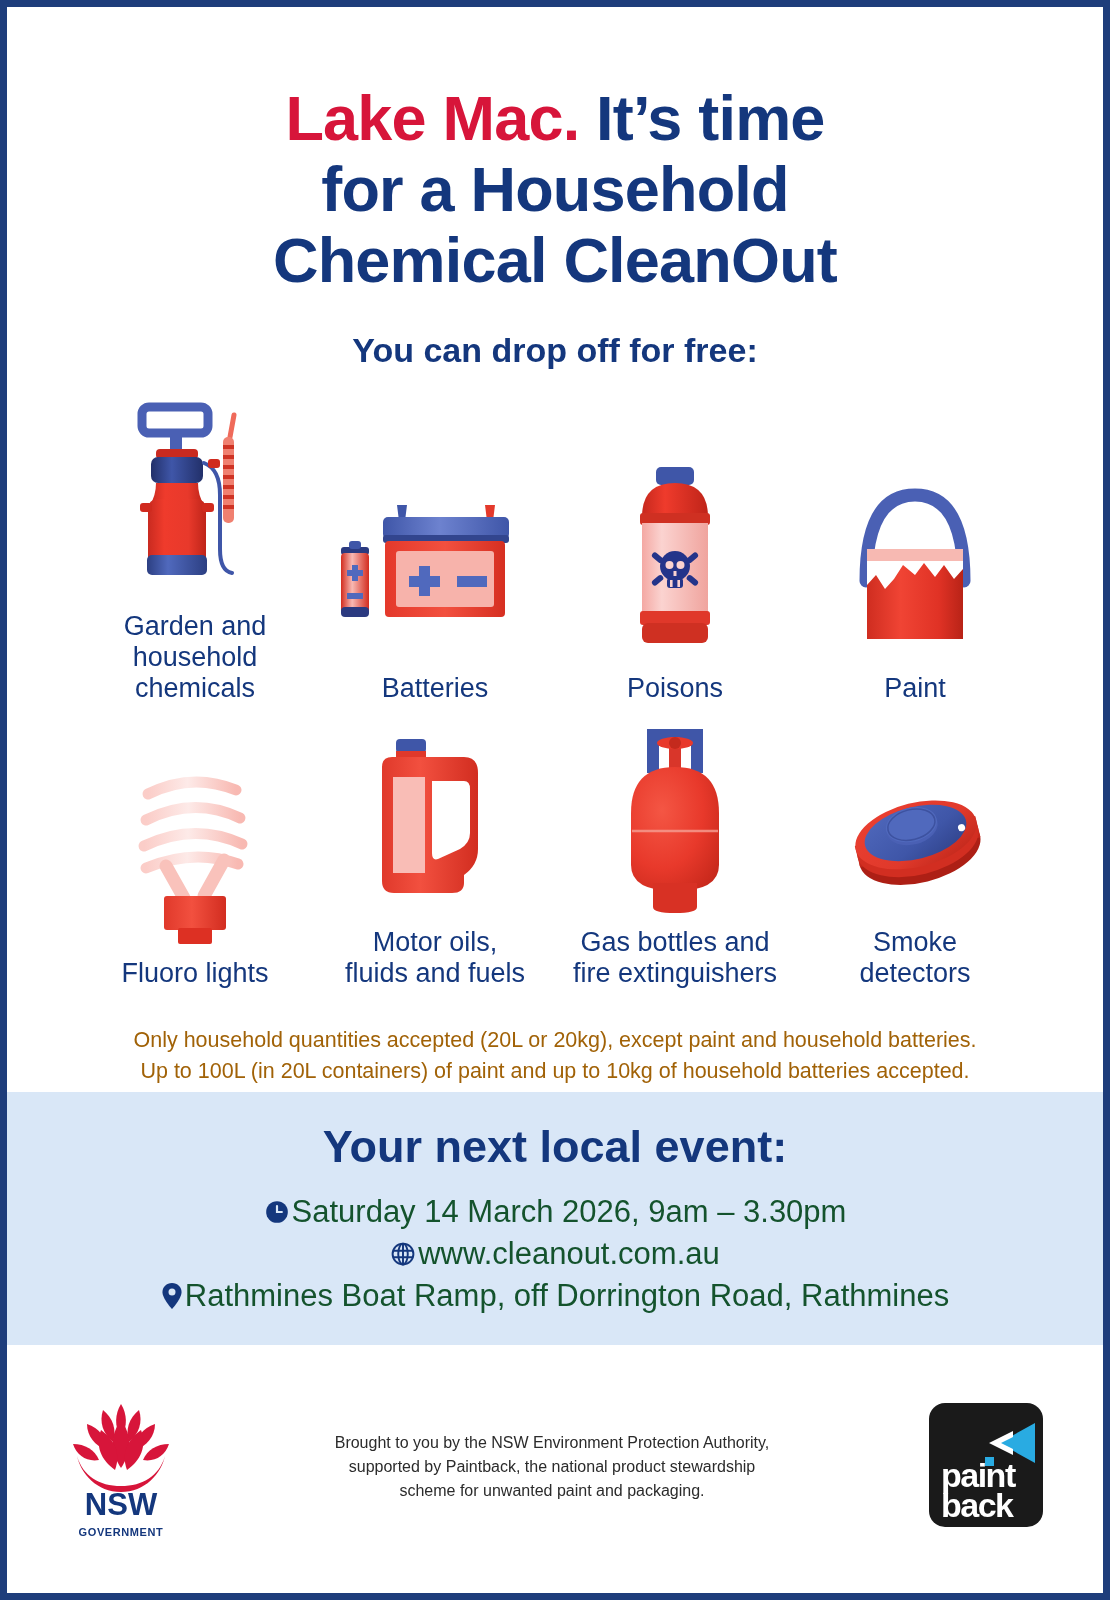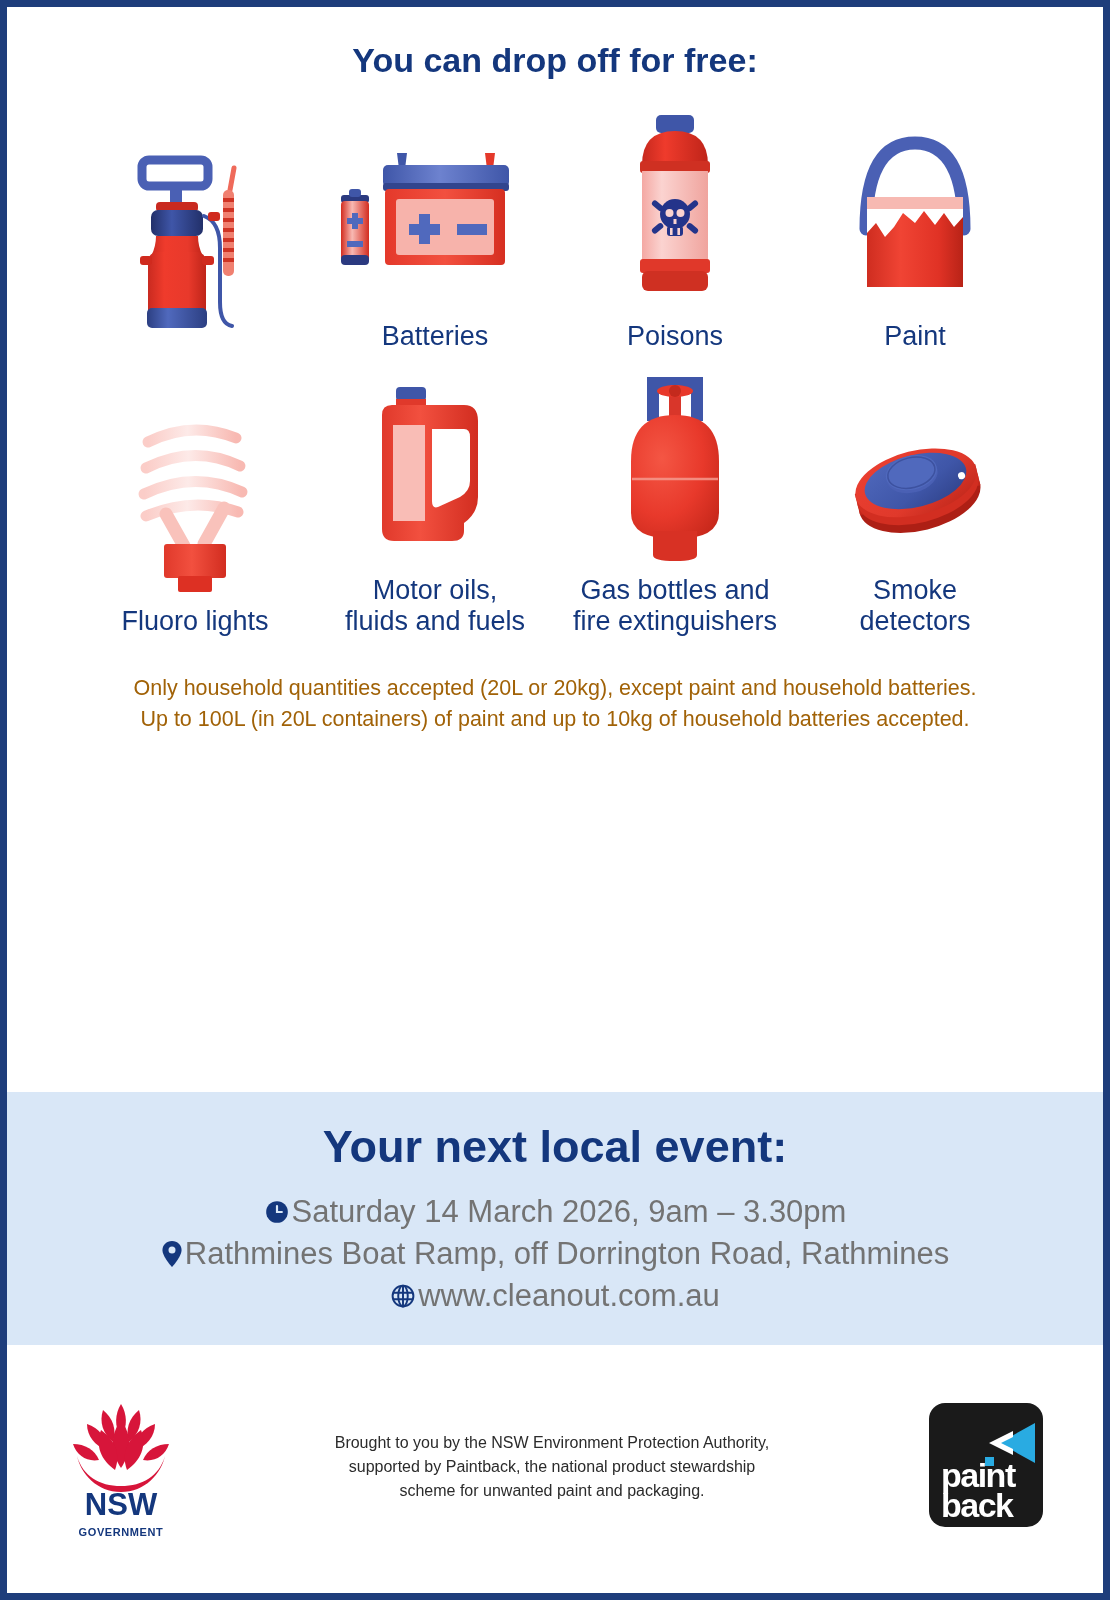--- a/index.html
+++ b/index.html
@@ -99,21 +99,21 @@
     font-weight: bold;
     color: #14377d;
     margin-bottom: 18px;
   }
   .event-line {
     display: flex;
     align-items: center;
     justify-content: center;
     gap: 2px;
     font-size: 31px;
-    color: #737373;
+    color: #14532d;
     margin: 3px 0;
   }
   .event-line .ei { display: flex; align-items: center; }
 
   
   .footer {
     position: absolute;
     left: 0;
     right: 0;
     top: 1375px;
@@ -133,20 +133,25 @@
     white-space: pre-line;
     padding: 0 26px;
   }
   .paintback-logo { width: 118px; flex: 0 0 118px; }
 </style>
 </head>
 <body>
 
 <div class="poster">
 
+  <div class="headline">
+    <span class="hl-red">Lake Mac.</span><span> It’s time</span><br>
+    <span>for a Household</span><br>
+    <span>Chemical CleanOut</span>
+  </div>
 
   <div class="subhead">You can drop off for free:</div>
 
   <div class="icon-grid">
 
     <div class="cell">
       <div class="art">
         <svg width="150" height="200" viewBox="0 0 150 200">
           <defs>
             <linearGradient id="gs-body" x1="0" y1="0" x2="1" y2="0">
@@ -191,20 +196,22 @@
             <rect x="103" y="76" width="11" height="4"></rect>
             <rect x="103" y="86" width="11" height="4"></rect>
             <rect x="103" y="96" width="11" height="4"></rect>
             <rect x="103" y="106" width="11" height="4"></rect>
           </g>
 
           <path d="M84 64 Q100 70 100 96 L100 150 Q100 172 112 174" stroke="#3f56a8" stroke-width="4" fill="none" stroke-linecap="round"></path>
           <rect x="88" y="60" width="12" height="9" rx="3" fill="#d02a1e"></rect>
         </svg>
       </div>
+      <div class="cell-label">Garden and
+household chemicals</div>
     </div>
 
     <div class="cell">
       <div class="art">
         <svg width="200" height="200" viewBox="0 0 200 200">
           <defs>
             <linearGradient id="cb-body" x1="0" y1="0" x2="1" y2="0">
               <stop offset="0%" stop-color="#e4392b"></stop>
               <stop offset="50%" stop-color="#f2503f"></stop>
               <stop offset="100%" stop-color="#d62f21"></stop>
@@ -458,38 +465,38 @@
         <svg width="26" height="26" viewBox="0 0 24 24">
           <circle cx="12" cy="12" r="10" fill="#14377d"></circle>
           <path d="M12 6.5 L12 12 L16.5 12" stroke="#d9e7f7" stroke-width="2" fill="none" stroke-linecap="round"></path>
         </svg>
       </span>
       <span>Saturday 14 March 2026, 9am – 3.30pm</span>
     </div>
 
     <div class="event-line">
       <span class="ei">
+        <svg width="26" height="26" viewBox="0 0 24 24">
+          <circle cx="12" cy="12" r="9.6" fill="none" stroke="#14377d" stroke-width="1.8"></circle>
+          <ellipse cx="12" cy="12" rx="4.4" ry="9.6" fill="none" stroke="#14377d" stroke-width="1.8"></ellipse>
+          <path d="M2.6 9 H21.4 M2.6 15 H21.4 M12 2.4 V21.6" stroke="#14377d" stroke-width="1.8" fill="none"></path>
+        </svg>
+      </span>
+      <span>www.cleanout.com.au</span>
+    </div>
+
+    <div class="event-line">
+      <span class="ei">
         <svg width="22" height="28" viewBox="0 0 18 24">
           <path d="M9 0.8 C4.3 0.8 0.8 4.3 0.8 8.6 C0.8 14.3 9 23.2 9 23.2
                    C9 23.2 17.2 14.3 17.2 8.6 C17.2 4.3 13.7 0.8 9 0.8 Z" fill="#14377d"></path>
           <circle cx="9" cy="8.5" r="3" fill="#d9e7f7"></circle>
         </svg>
       </span>
       <span>Rathmines Boat Ramp, off Dorrington Road, Rathmines</span>
-    </div>
-
-    <div class="event-line">
-      <span class="ei">
-        <svg width="26" height="26" viewBox="0 0 24 24">
-          <circle cx="12" cy="12" r="9.6" fill="none" stroke="#14377d" stroke-width="1.8"></circle>
-          <ellipse cx="12" cy="12" rx="4.4" ry="9.6" fill="none" stroke="#14377d" stroke-width="1.8"></ellipse>
-          <path d="M2.6 9 H21.4 M2.6 15 H21.4 M12 2.4 V21.6" stroke="#14377d" stroke-width="1.8" fill="none"></path>
-        </svg>
-      </span>
-      <span>www.cleanout.com.au</span>
     </div>
   </div>
 
   <div class="footer">
 
     <div class="nsw-logo">
       <svg width="112" height="128" viewBox="0 0 112 128">
 
         <g fill="#d7153a">
           <path d="M56 8 C62 18 63 30 56 42 C49 30 50 18 56 8 Z"></path>

